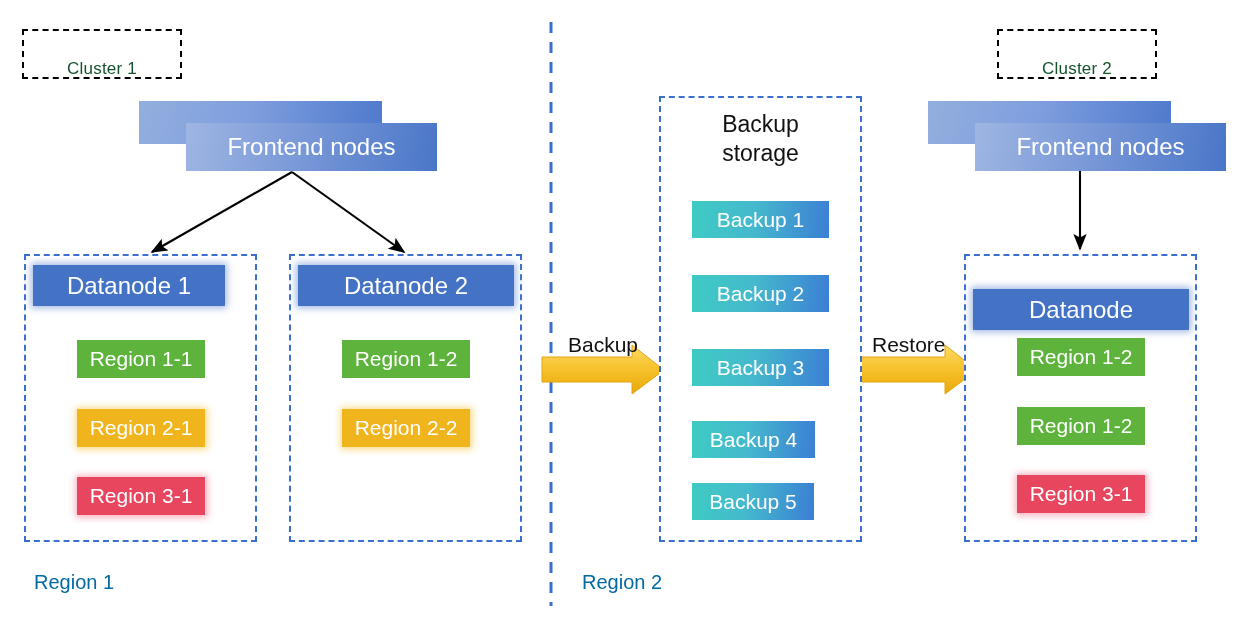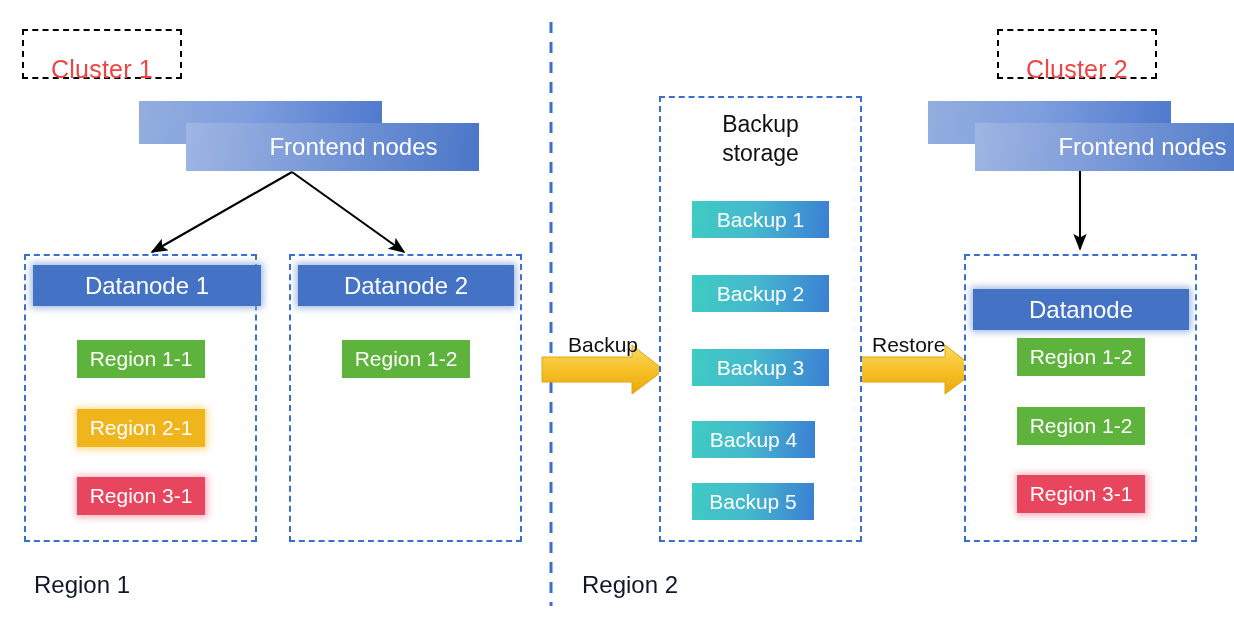--- a/index.html
+++ b/index.html
@@ -23,22 +23,22 @@
   .cluster-chip {
     position: absolute;
     border: 2.5px dashed #000000;
     background: transparent;
     display: flex;
     align-items: center;
     justify-content: center;
     box-sizing: border-box;
   }
   .cluster-chip .chip-label {
-    font-size: 25px;
-    color: #ef4444;
+    font-size: 17px;
+    color: #14532d;
     letter-spacing: 0.2px;
     white-space: nowrap;
     margin-top: 30px;
   }
 
   
   .frontend-stack {
     position: absolute;
   }
   .frontend-back {
@@ -52,21 +52,20 @@
   .frontend-front {
     position: absolute;
     left: 47px;
     top: 22px;
     width: 251px;
     height: 48px;
     background: linear-gradient(100deg, #9fb6e3 0%, #7e9cd9 40%, #4a76c8 100%);
     display: flex;
     align-items: center;
     justify-content: center;
-    padding-left: 42px;
   }
   .frontend-front .fe-label {
     font-size: 24px;
     color: #ffffff;
     white-space: nowrap;
   }
 
   
   .dashed-box {
     position: absolute;
@@ -134,22 +133,22 @@
     line-height: 1.28;
   }
   .flow-label {
     position: absolute;
     font-size: 21px;
     color: #111111;
     white-space: nowrap;
   }
   .bottom-label {
     position: absolute;
-    font-size: 24px;
-    color: #0f172a;
+    font-size: 20px;
+    color: #0369a1;
     white-space: nowrap;
   }
 
   
   #overlay {
     position: absolute;
     left: 0;
     top: 0;
     width: 1234px;
     height: 632px;
@@ -206,39 +205,42 @@
   </div>
 
   <div class="frontend-stack" style="left:928px; top:101px; width:295px; height:72px;">
     <div class="frontend-back"></div>
     <div class="frontend-front">
       <span class="fe-label">Frontend nodes</span>
     </div>
   </div>
 
   <div class="dashed-box" style="left:24px; top:254px; width:233px; height:288px;"></div>
-  <div class="datanode-bar" style="left:33px; top:265px; width:228px; height:41px;">
+  <div class="datanode-bar" style="left:33px; top:265px; width:192px; height:41px;">
     <span class="dn-label">Datanode 1</span>
   </div>
   <div class="region-chip region-green" style="left:77px; top:340px; width:128px; height:38px;">
     <span class="rg-label">Region 1-1</span>
   </div>
   <div class="region-chip region-yellow" style="left:77px; top:409px; width:128px; height:38px;">
     <span class="rg-label">Region 2-1</span>
   </div>
   <div class="region-chip region-red" style="left:77px; top:477px; width:128px; height:38px;">
     <span class="rg-label">Region 3-1</span>
   </div>
 
   <div class="dashed-box" style="left:289px; top:254px; width:233px; height:288px;"></div>
   <div class="datanode-bar" style="left:298px; top:265px; width:216px; height:41px;">
     <span class="dn-label">Datanode 2</span>
   </div>
   <div class="region-chip region-green" style="left:342px; top:340px; width:128px; height:38px;">
     <span class="rg-label">Region 1-2</span>
+  </div>
+  <div class="region-chip region-yellow" style="left:342px; top:409px; width:128px; height:38px;">
+    <span class="rg-label">Region 2-2</span>
   </div>
 
   <div class="dashed-box" style="left:659px; top:96px; width:203px; height:446px;"></div>
   <div class="storage-title" style="left:659px; top:110px; width:203px;">
     <div>Backup</div>
     <div>storage</div>
   </div>
 
   <div class="backup-chip" style="left:692px; top:201px; width:137px; height:37px;">
     <span class="bk-label">Backup 1</span>

